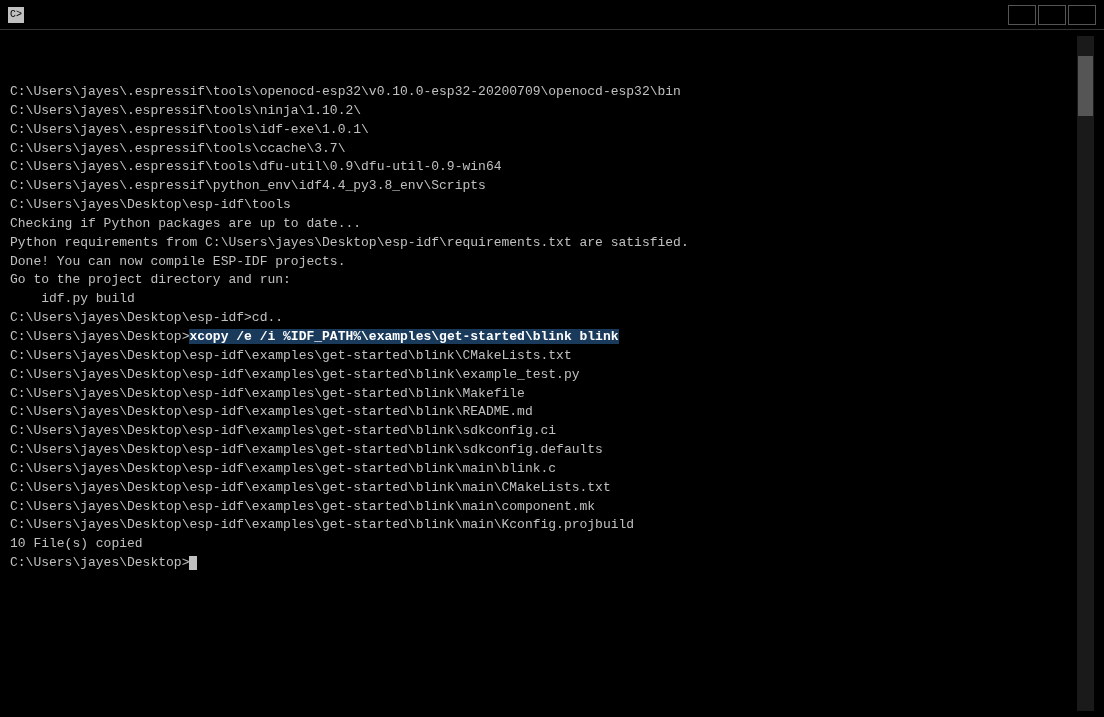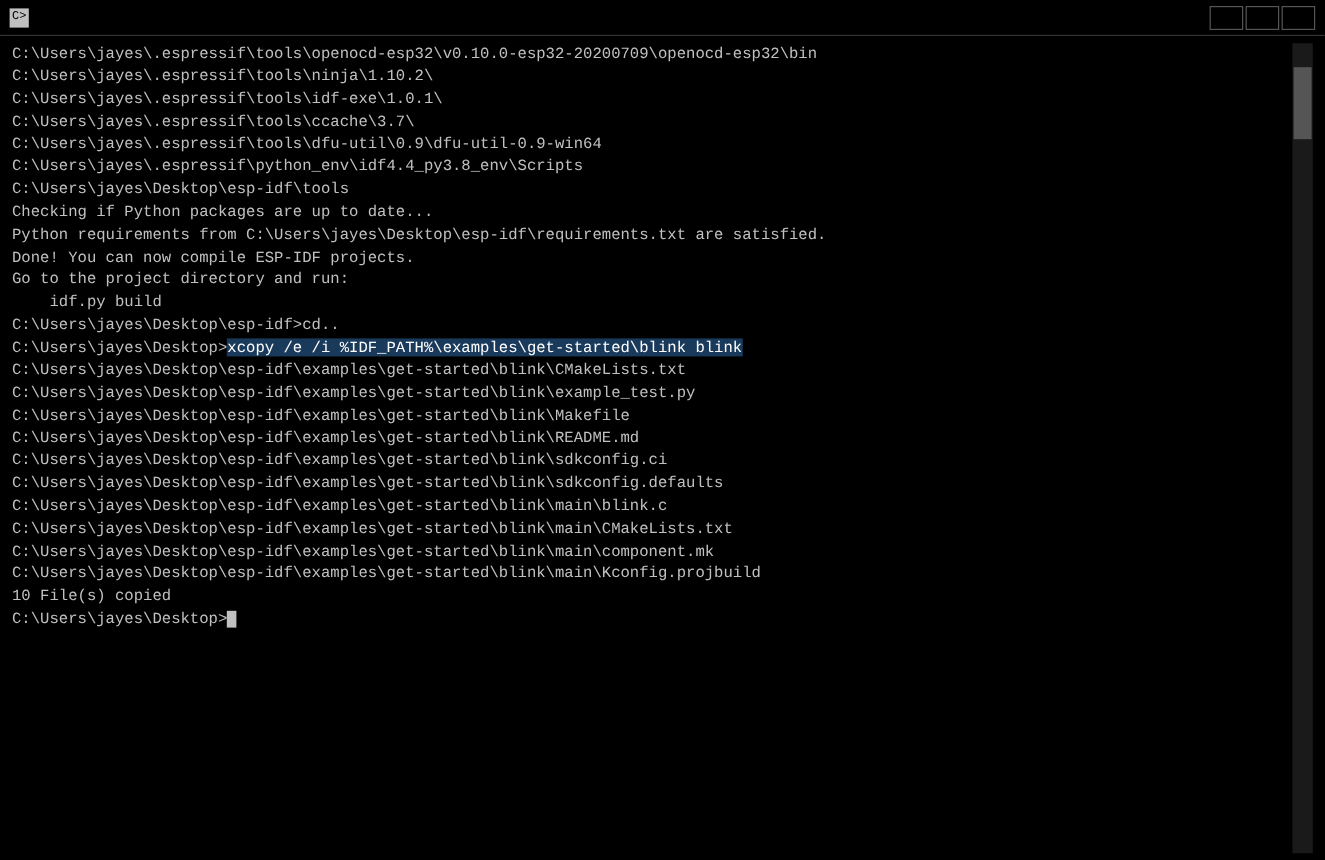--- a/index.html
+++ b/index.html
@@ -67,39 +67,41 @@
       padding: 6px 10px;
       overflow: hidden;
       position: relative;
       display: flex;
     }
     .console-content {
       flex: 1;
       overflow: hidden;
       white-space: pre;
       line-height: 1.45;
+      margin-top: 47px;
     }
     .scrollbar {
       width: 17px;
       background: #1a1a1a;
       flex-shrink: 0;
       display: flex;
       flex-direction: column;
       align-items: center;
     }
     .scrollbar-thumb {
       width: 15px;
       height: 60px;
       background: #555;
       margin-top: 20px;
     }
     .highlight {
       background: #1a3a5c;
       color: #fff;
       display: inline;
+      font-weight: bold;
     }
     .cursor {
       display: inline-block;
       width: 8px;
       height: 14px;
       background: #c0c0c0;
       vertical-align: text-bottom;
       animation: blink 1s step-end infinite;
     }
     @keyframes blink {

